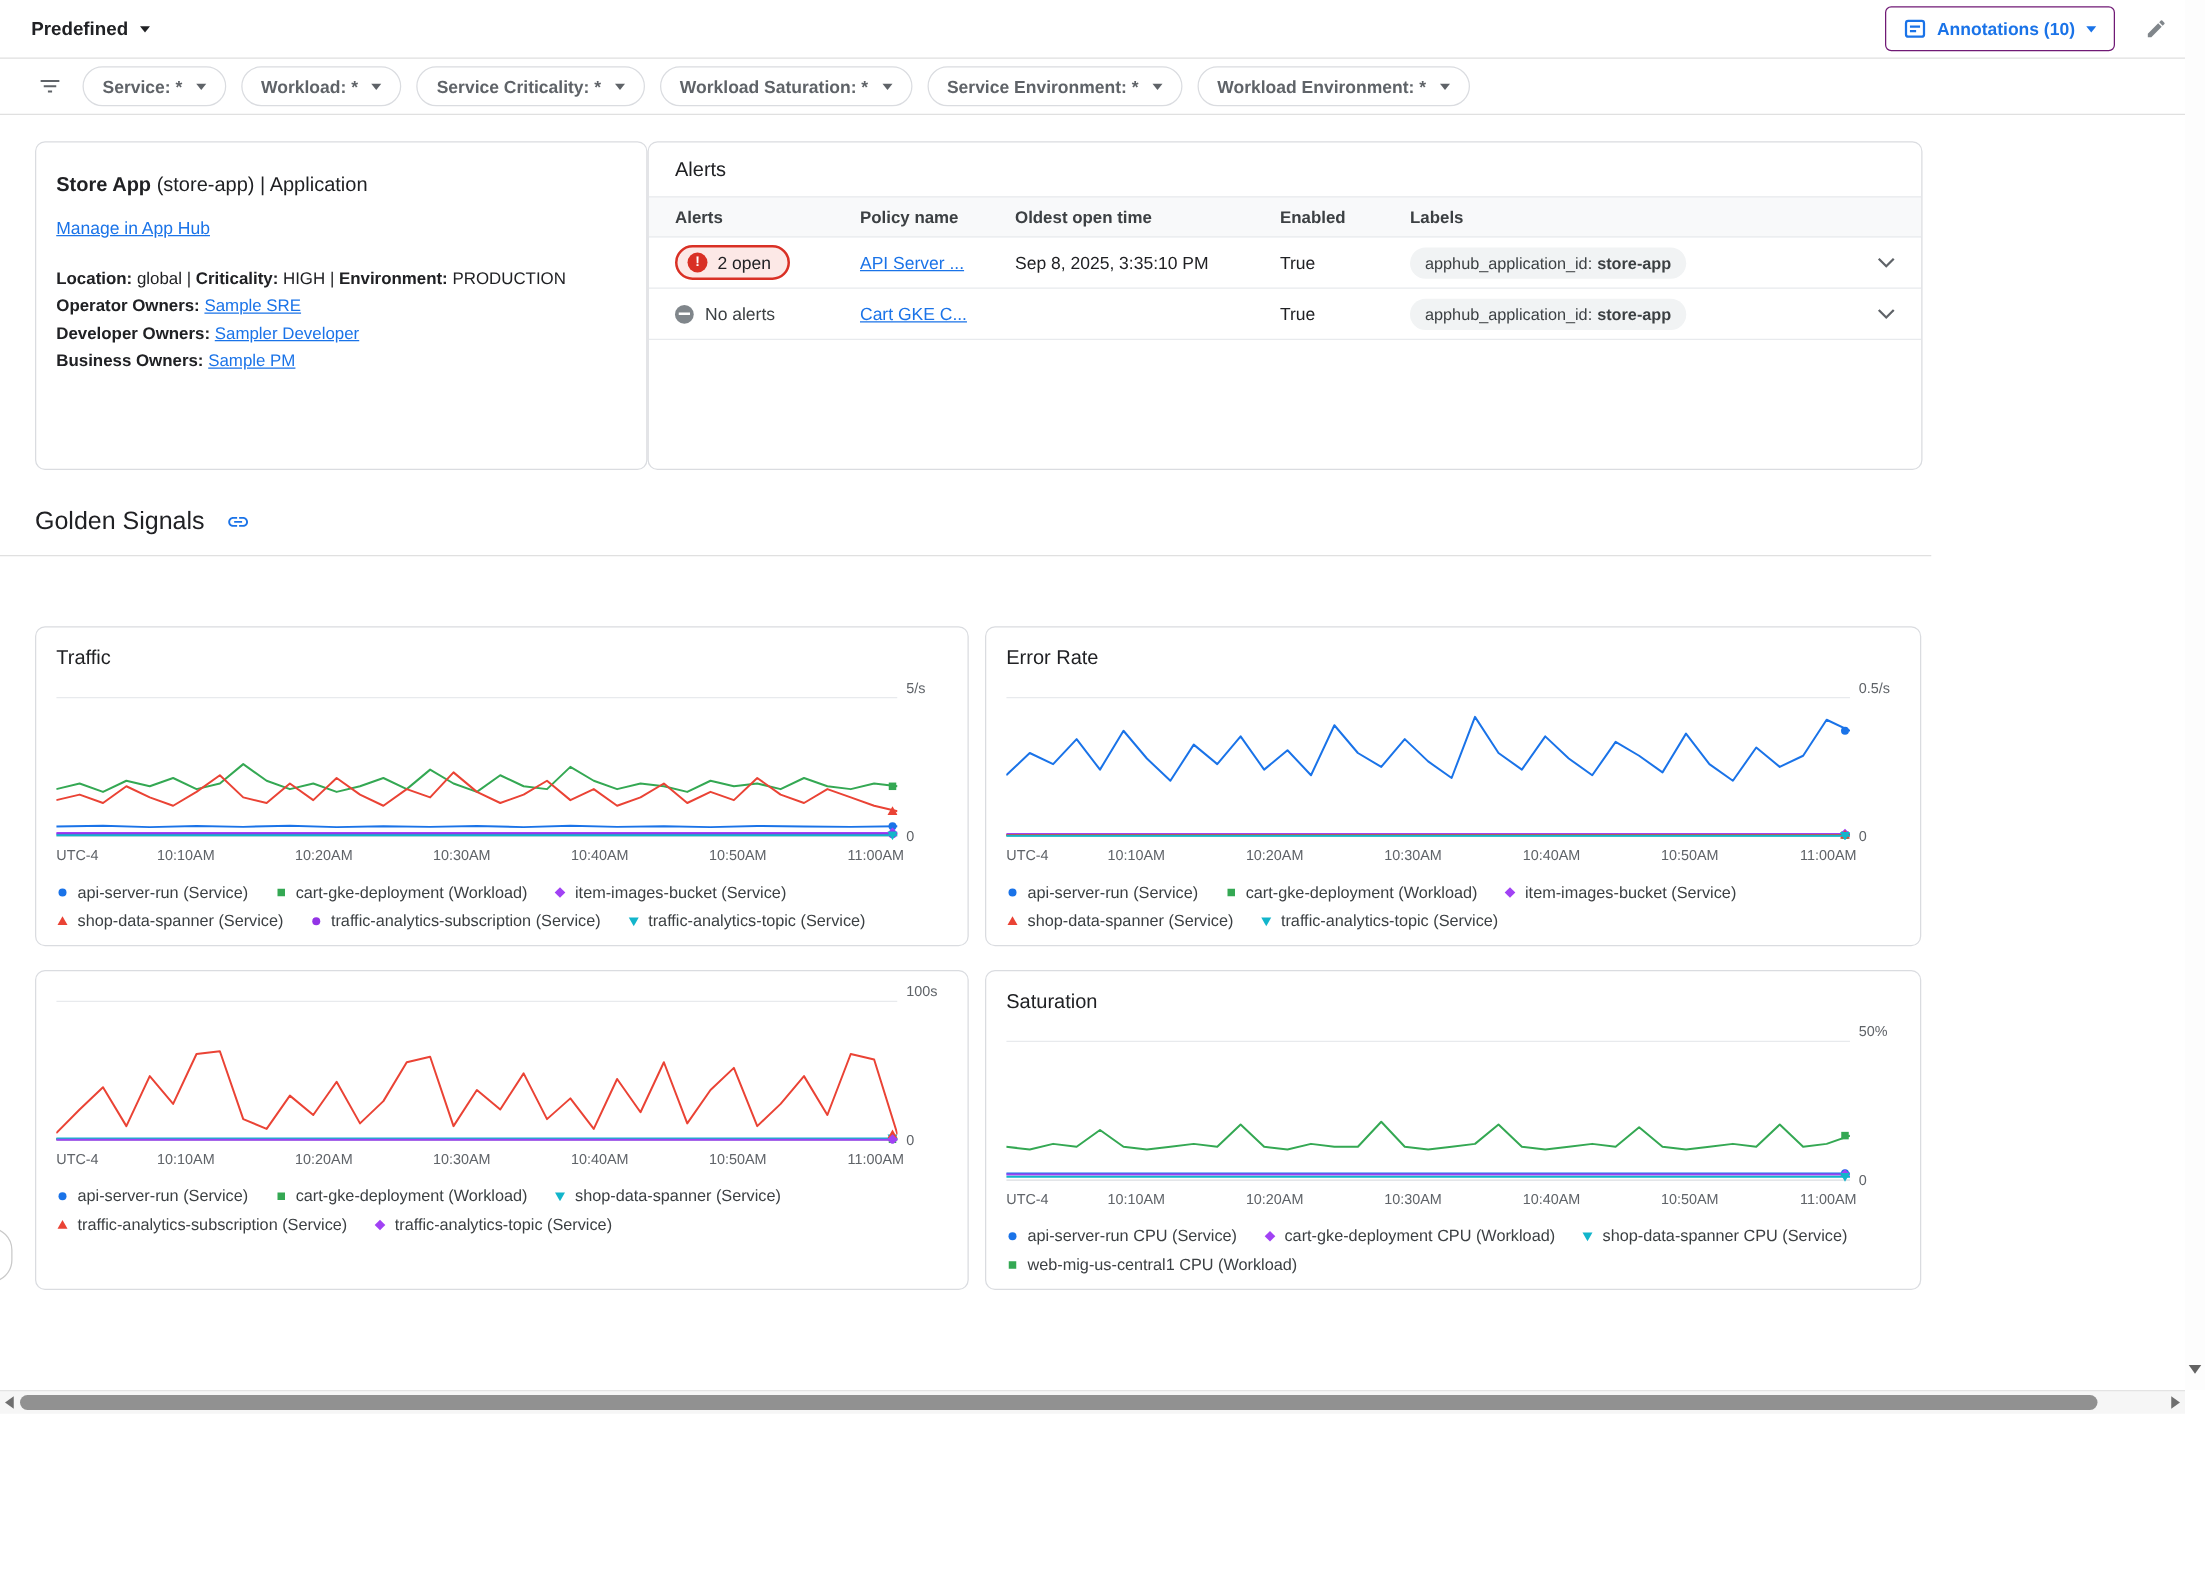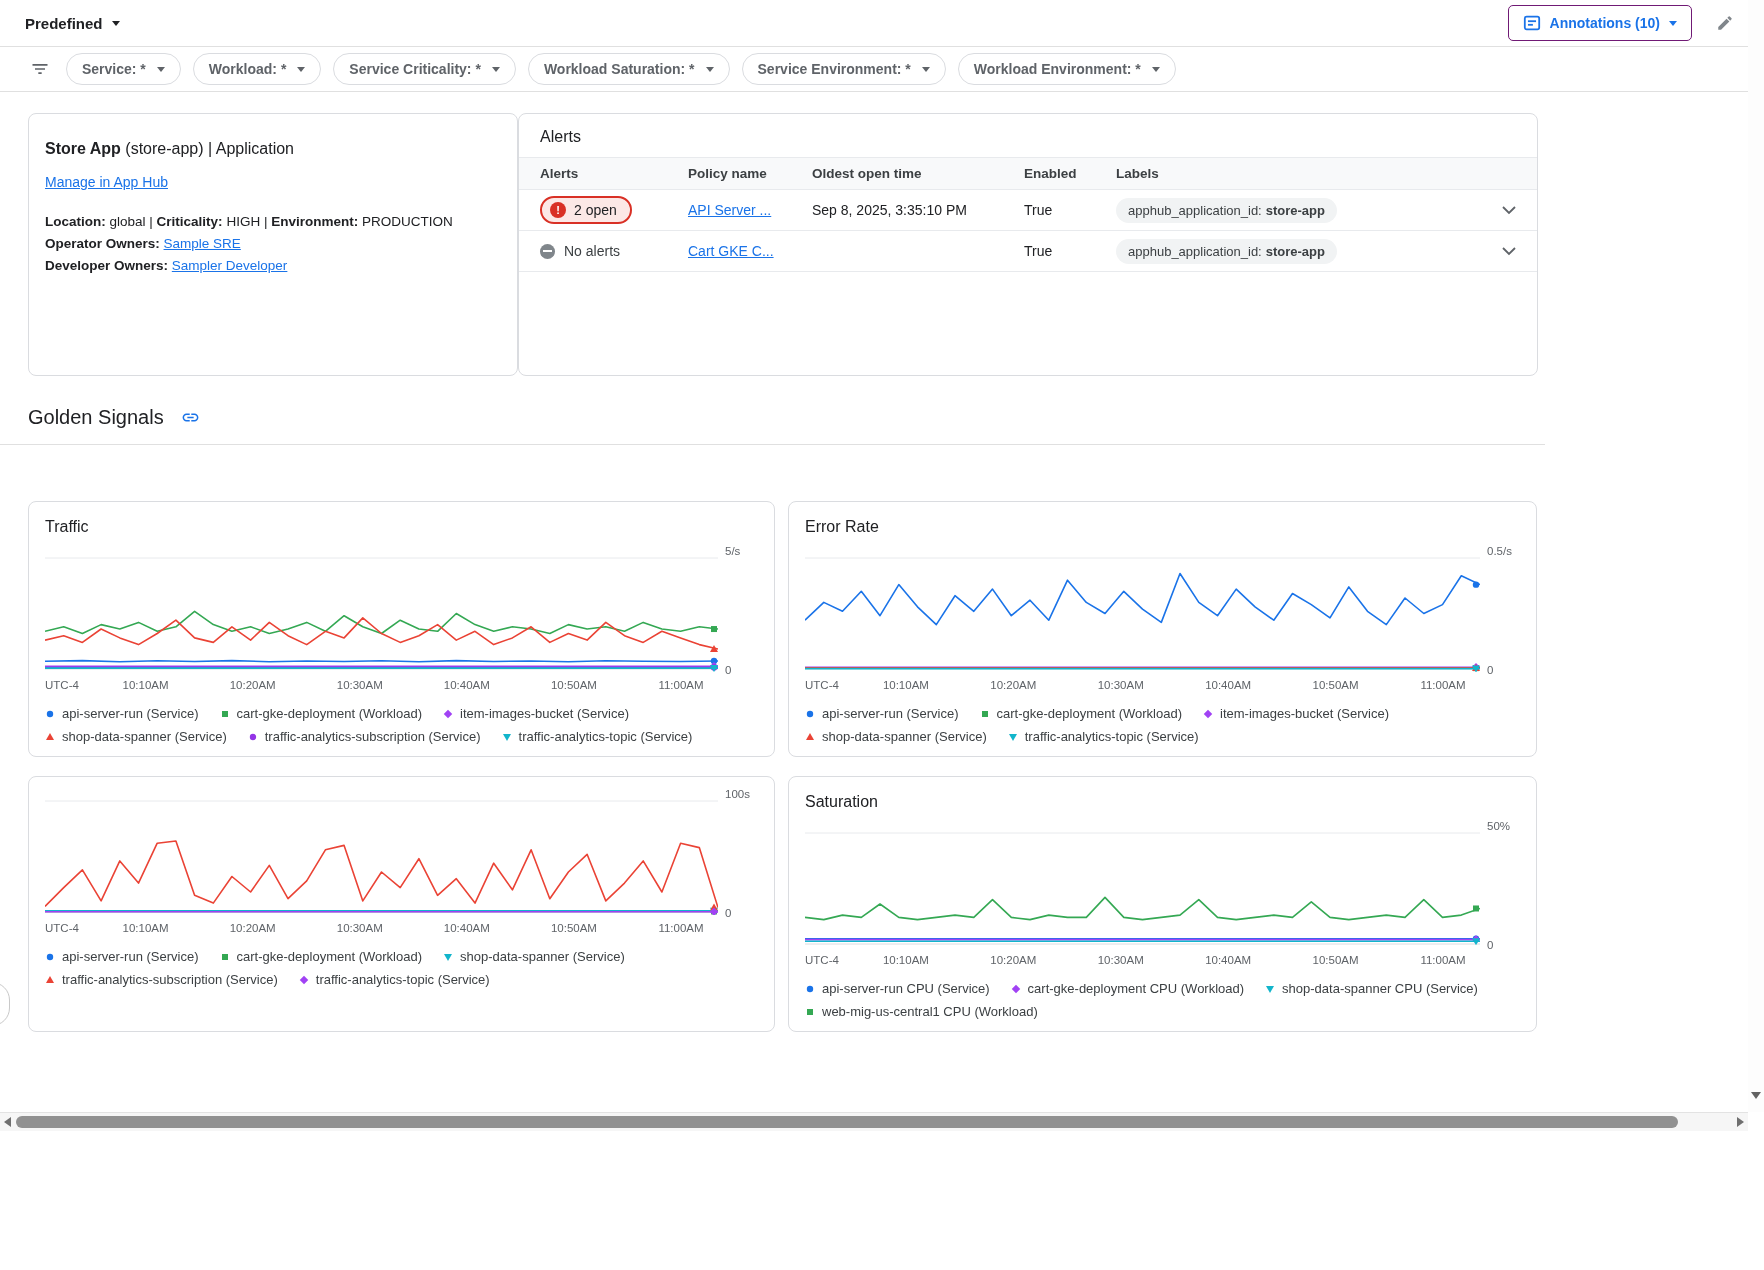--- a/index.html
+++ b/index.html
@@ -45,21 +45,21 @@
   .owner-line a { color:#1a73e8; text-decoration:underline; }
 
   
   .alerts-card { flex:1; height:263px; padding:14px 0 0; overflow:hidden; }
   .alerts-title { margin:0 0 11px; padding:0 21px; font-size:16px; font-weight:400; }
   .tr { display:flex; align-items:center; padding:0 21px; }
   .thead { background:#f8f9fa; height:33px; border-top:1px solid #e8eaed; border-bottom:1px solid #e8eaed;
            font-weight:700; font-size:13.5px; color:#3c4043; }
   .trow { height:41px; border-bottom:1px solid #e8eaed; font-size:14px; }
   .c-alerts { width:148px; } .c-policy { width:124px; } .c-time { width:212px; }
-  .c-enabled { width:92px; } .c-labels { flex:1; } .c-chevron { width:30px; display:flex; justify-content:flex-end; cursor:pointer; }
+  .c-enabled { width:104px; } .c-labels { flex:1; } .c-chevron { width:30px; display:flex; justify-content:flex-end; cursor:pointer; }
   .open-pill { display:inline-flex; align-items:center; gap:8px; border:2px solid #d93025; background:#fce8e6;
                border-radius:17px; padding:4px 13px 4px 8px; font-size:14px; color:#202124; }
   .err-ico { width:16px; height:16px; border-radius:50%; background:#d93025; color:#fff; font-size:11px;
              font-weight:700; display:flex; align-items:center; justify-content:center; line-height:1; }
   .noalert { display:flex; align-items:center; gap:9px; color:#3c4043; }
   .minus-ico { width:15px; height:15px; border-radius:50%; background:#80868b; display:flex; align-items:center; justify-content:center; }
   .minus-ico .bar { width:9px; height:2px; background:#fff; }
   .policy-link { color:#1a73e8; text-decoration:underline; cursor:pointer; }
   .label-chip { display:inline-flex; gap:4px; background:#f1f3f4; border-radius:13px; padding:5px 12px;
                 font-size:13px; color:#3c4043; white-space:nowrap; }
@@ -71,21 +71,21 @@
   .section-divider { height:1px; background:#e0e0e0; margin:13px 0 0 -28px; width:1545px; }
 
   
   .charts-grid { display:grid; grid-template-columns:747px 749px; gap:19px 13px; margin-top:56px; }
   .chart-card { padding:14px 16px 12px; }
   .chart-title { margin:2px 0 12px; font-size:16px; font-weight:400; }
   .chart-area { position:relative; height:124px; margin-right:40px; }
   .chart-area svg { position:absolute; left:0; top:0; }
   .ylab { position:absolute; left:100%; margin-left:7px; font-size:11.5px; color:#5f6368; white-space:nowrap; }
   .ylab.top { top:-3px; } .ylab.bottom { bottom:-4px; }
-  .xlabels { position:relative; height:17px; margin:5px 64px 0 0; font-size:11.5px; color:#5f6368;text-align:right; }
+  .xlabels { position:relative; height:17px; margin:5px 44px 0 0; font-size:11.5px; color:#5f6368;text-align:right; }
   .xlabels span { position:absolute; top:2px; white-space:nowrap; }
   .legend { display:flex; flex-wrap:wrap; column-gap:21px; row-gap:8px; margin-top:12px;
             font-size:13px; color:#3c4043; }
   .legend-item { display:flex; align-items:center; gap:7px; cursor:pointer; }
 
   
   .vscroll { position:absolute; top:0; right:0; width:16px; height:1112px; background:#fdfdfd; }
   .v-arrow-down { position:absolute; right:3px; top:1092px; width:0; height:0;
                   border-left:5px solid transparent; border-right:5px solid transparent; border-top:7px solid #636363; }
   .hscroll { position:absolute; left:0; top:1112px; width:1748px; height:19px; background:#f6f6f6; border-top:1px solid #e3e3e3; }
@@ -178,20 +178,24 @@
           <span>PRODUCTION</span>
         </p>
         <p class="owner-line">
           <span class="b">Operator Owners:</span>
           <a href="#">Sample SRE</a>
         </p>
         <p class="owner-line">
           <span class="b">Developer Owners:</span>
           <a href="#">Sampler Developer</a>
         </p>
+        <p class="owner-line">
+          <span class="b">Business Owners:</span>
+          <a href="#">Sample PM</a>
+        </p>
       </section>
 
       <section class="card alerts-card">
         <h2 class="alerts-title">Alerts</h2>
         <div>
           <div class="tr thead">
             <span class="c-alerts">Alerts</span>
             <span class="c-policy">Policy name</span>
             <span class="c-time">Oldest open time</span>
             <span class="c-enabled">Enabled</span>

